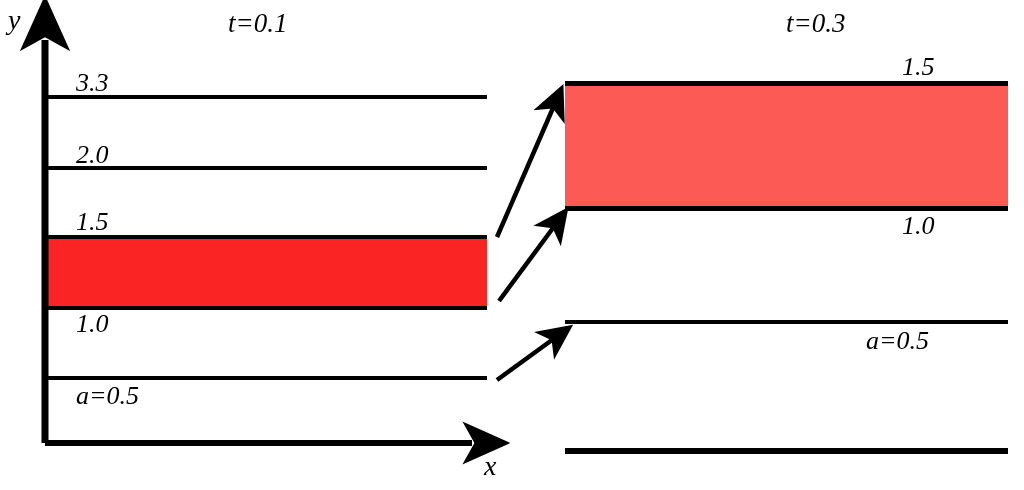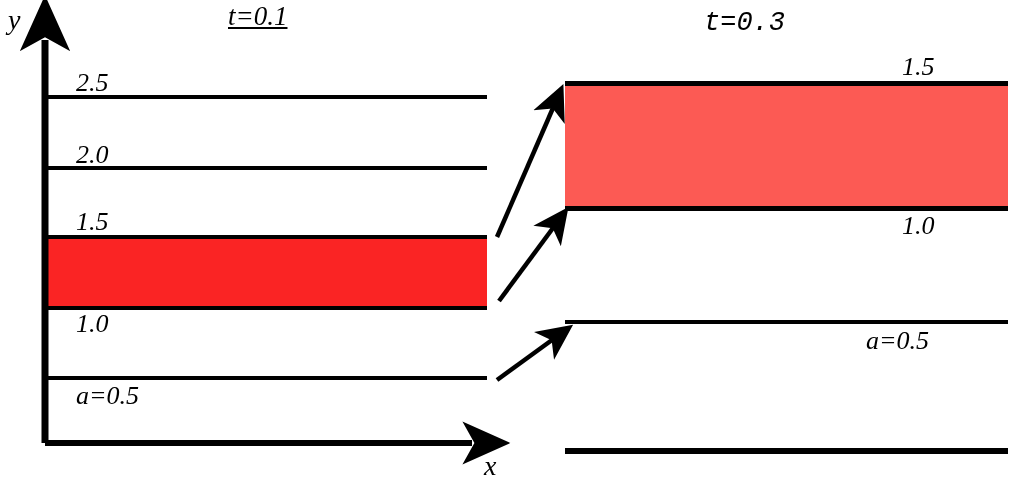--- a/index.html
+++ b/index.html
@@ -48,43 +48,43 @@
     pointer-events: none;
   }
 </style>
 </head>
 <body>
 
 <div id="stage">
 
   <div>
 
-    <div class="lbl title" style="left:228px; top:3px;text-decoration:underline;">t=0.1</div>
+    <div class="lbl title" style="left:228px; top:10px;">t=0.1</div>
 
     <div class="lbl axisname" style="left:8px; top:6px;">y</div>
 
     <div class="lbl axisname" style="left:484px; top:452px;">x</div>
 
     <div class="hline" style="left:44px; top:95px; width:443px; height:4px;"></div>
     <div class="hline" style="left:44px; top:166px; width:443px; height:4px;"></div>
     <div class="hline" style="left:44px; top:235px; width:443px; height:4px;"></div>
     <div class="band" style="left:44px; top:239px; width:443px; height:68px; background:#FA2424;"></div>
     <div class="hline" style="left:44px; top:306px; width:443px; height:4px;"></div>
     <div class="hline" style="left:44px; top:376px; width:443px; height:4px;"></div>
 
-    <div class="lbl tick" style="left:76px; top:70px;">2.5</div>
+    <div class="lbl tick" style="left:76px; top:70px;">3.3</div>
     <div class="lbl tick" style="left:76px; top:142px;">2.0</div>
     <div class="lbl tick" style="left:76px; top:209px;">1.5</div>
     <div class="lbl tick" style="left:76px; top:311px;">1.0</div>
     <div class="lbl tick" style="left:76px; top:383px;">a=0.5</div>
   </div>
 
   <div>
 
-    <div class="lbl title" style="left:704px; top:10px;font-family:Liberation Mono, monospace;">t=0.3</div>
+    <div class="lbl title" style="left:786px; top:10px;">t=0.3</div>
 
     <div class="hline" style="left:565px; top:81px; width:443px; height:5px;"></div>
     <div class="band" style="left:565px; top:86px; width:443px; height:120px; background:#FC5A54;"></div>
     <div class="hline" style="left:565px; top:206px; width:443px; height:5px;"></div>
     <div class="hline" style="left:565px; top:320px; width:443px; height:4px;"></div>
     <div class="hline" style="left:565px; top:448px; width:443px; height:6px;"></div>
 
     <div class="lbl tick" style="left:902px; top:54px;">1.5</div>
     <div class="lbl tick" style="left:902px; top:213px;">1.0</div>
     <div class="lbl tick" style="left:866px; top:328px;">a=0.5</div>

